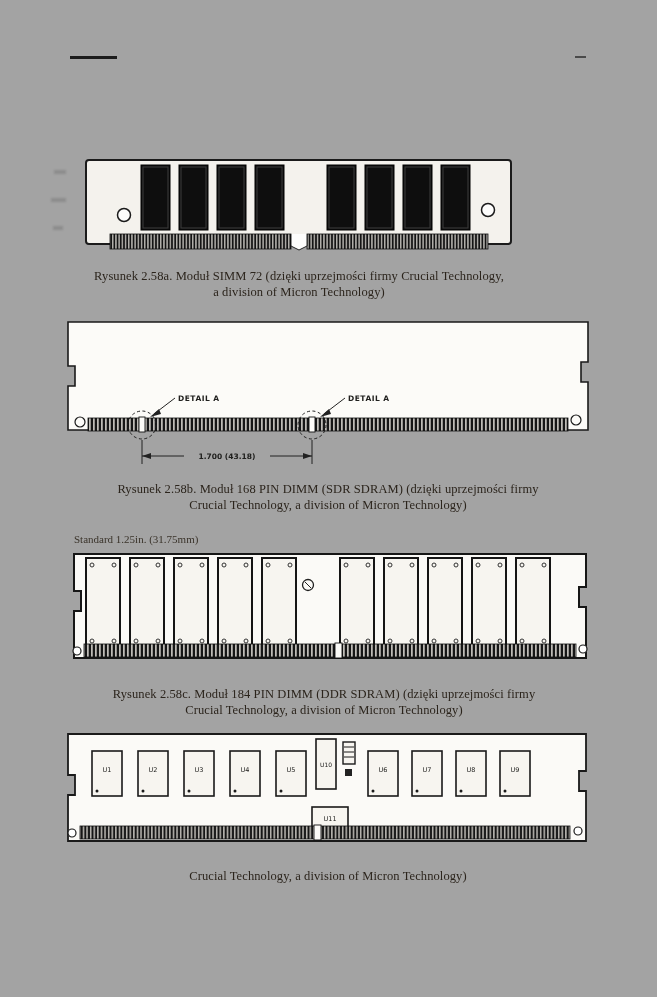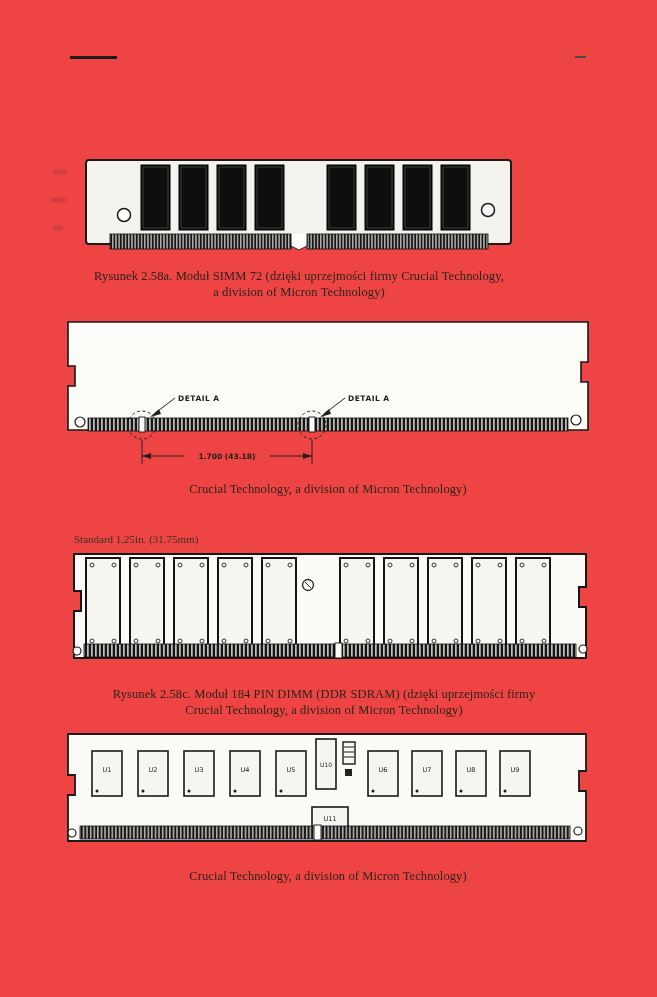--- a/index.html
+++ b/index.html
@@ -1,17 +1,17 @@
 <!DOCTYPE html>
 <html><head>
 <meta charset="utf-8">
 <style>
   html,body{margin:0;padding:0;background:#ffffff;}
   #page{
-    position:relative;width:657px;height:997px;background:#ef4444;
+    position:relative;width:657px;height:997px;background:#a3a3a3;
     font-family:"Liberation Serif",serif;overflow:hidden;
   }
   .rule{position:absolute;background:#1c1c1c;}
   .caption{
     position:absolute;text-align:center;font-size:12.5px;line-height:16px;
     color:#2b241c;letter-spacing:.1px;
   }
   .caption div{white-space:nowrap;}
   .standard-label{position:absolute;font-size:11px;color:#3a332a;}
   .fig{position:absolute;}
@@ -102,20 +102,21 @@
       <line x1="250" y1="122" x2="250" y2="146" stroke="#222" stroke-width="1"></line>
       <line x1="80" y1="138" x2="122" y2="138" stroke="#222" stroke-width="1"></line>
       <line x1="208" y1="138" x2="250" y2="138" stroke="#222" stroke-width="1"></line>
       <polygon points="80,138 89,135 89,141" fill="#222"></polygon>
       <polygon points="250,138 241,135 241,141" fill="#222"></polygon>
       <text x="165" y="141" font-size="7.5" text-anchor="middle" font-weight="bold">1.700 (43.18)</text>
     </g>
   </svg>
 
   <div class="caption" style="left:62px;top:481px;width:532px;">
+    <div>Rysunek 2.58b. Moduł 168 PIN DIMM (SDR SDRAM) (dzięki uprzejmości firmy</div>
     <div>Crucial Technology, a division of Micron Technology)</div>
   </div>
 
   <div class="standard-label" style="left:74px;top:533px;">Standard 1.25in. (31.75mm)</div>
 
   <svg class="fig" style="left:68px;top:551px;" width="524" height="126" viewBox="0 0 524 126">
     <defs>
       <pattern id="pinsC" width="4" height="13" patternUnits="userSpaceOnUse">
         <rect width="4" height="13" fill="#e9e6df"></rect>
         <rect x="0.6" width="2.6" height="13" fill="#161616"></rect>

